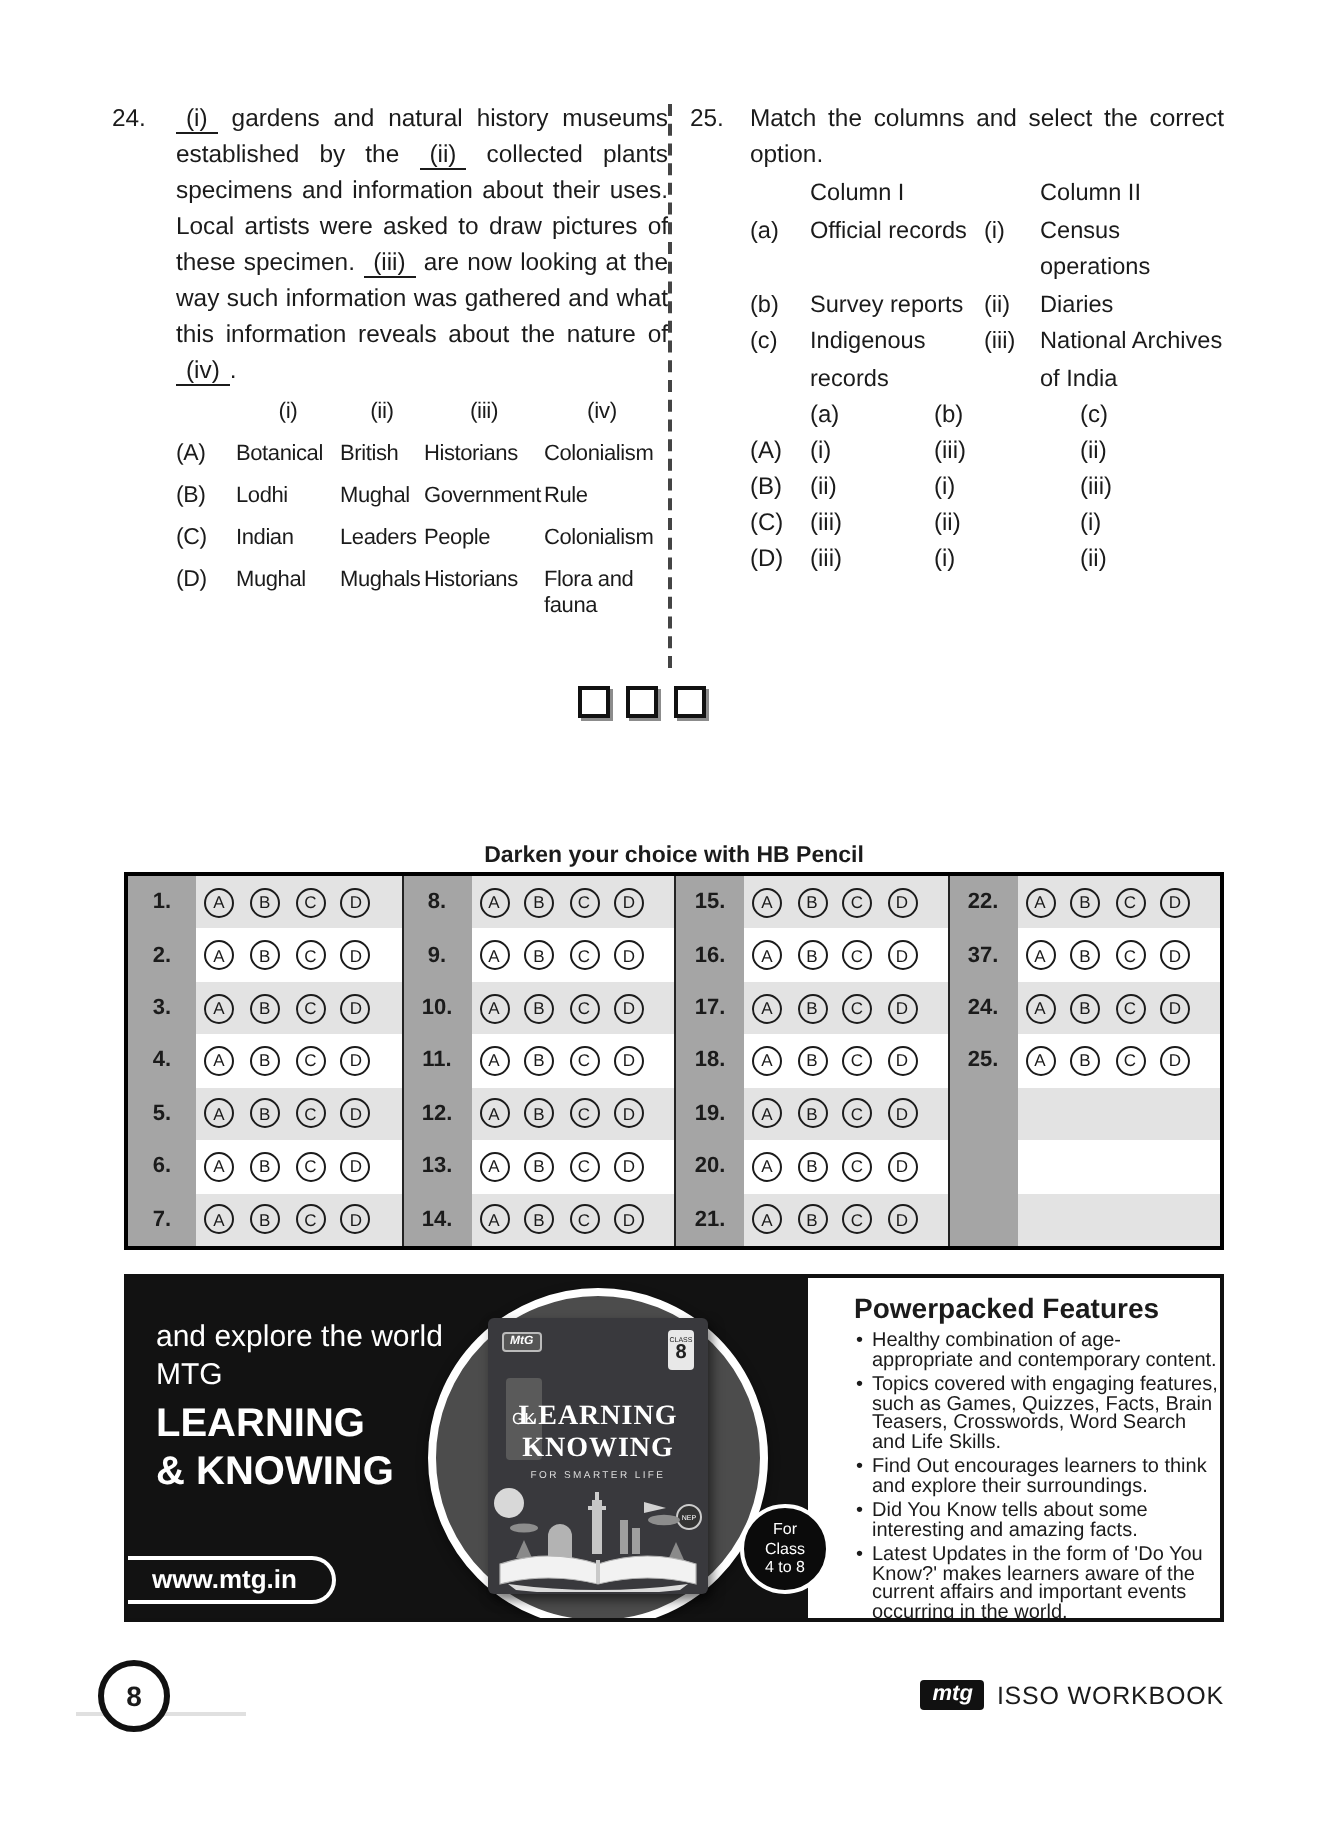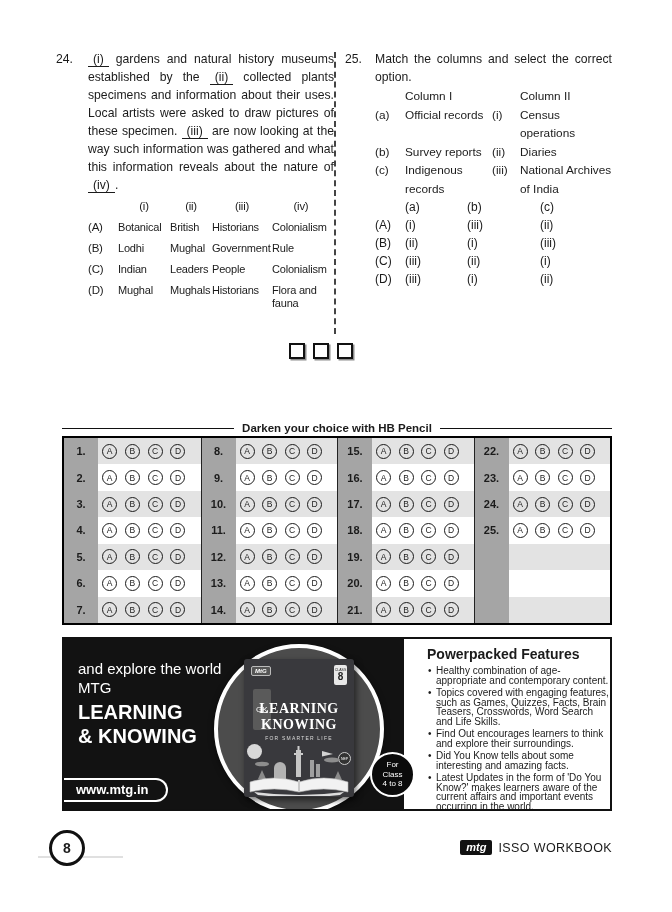--- a/index.html
+++ b/index.html
@@ -28,21 +28,21 @@
                  font-size:12px; line-height:18px; }
 
   .divider { border-left:2px dashed #444; height:282px; margin-top:2px; }
 
   .end-squares { position:absolute; left:289px; top:343px; display:flex; gap:8px; }
   .sq { width:12px; height:12px; border:2.5px solid #111; background:#fff;
         box-shadow:1.5px 1.5px 0 rgba(0,0,0,.45); }
 
   
   .omr { position:absolute; left:62px; top:420px; width:550px; }
-  .omr-title-row { display:flex; align-items:center; height:16px; }
+  .omr-title-row { display:flex; align-items:center; height:16px;flex-direction:column; }
   .omr-title-row .rule { flex:1; border-top:1.6px solid #111; }
   .omr-title { font-weight:bold; font-size:11.5px; padding:0 8px; white-space:nowrap; }
   .omr-grid { border:2.5px solid #000; height:185px; display:grid;
               grid-template-columns:repeat(4,1fr); background:#fff; box-sizing:content-box; }
   .omr-group { display:grid; grid-template-columns:34px 1fr; grid-template-rows:repeat(7,1fr); }
   .omr-group + .omr-group { border-left:1.5px solid #222; }
   .omr-num { background:#a5a5a5; display:flex; align-items:center; justify-content:center;
              font-weight:bold; font-size:11px; }
   .omr-bubbles { display:flex; align-items:center; justify-content:space-between; padding:0 15px 0 4px; }
   .omr-bubbles.lt { background:#e3e3e3; }
@@ -365,21 +365,21 @@
           </div>
         </div>
         <div class="omr-group">
           <div class="omr-num">22.</div>
           <div class="omr-bubbles lt">
             <span class="bubble">A</span>
             <span class="bubble">B</span>
             <span class="bubble">C</span>
             <span class="bubble">D</span>
           </div>
-          <div class="omr-num">23.</div>
+          <div class="omr-num">37.</div>
           <div class="omr-bubbles">
             <span class="bubble">A</span>
             <span class="bubble">B</span>
             <span class="bubble">C</span>
             <span class="bubble">D</span>
           </div>
           <div class="omr-num">24.</div>
           <div class="omr-bubbles lt">
             <span class="bubble">A</span>
             <span class="bubble">B</span>

